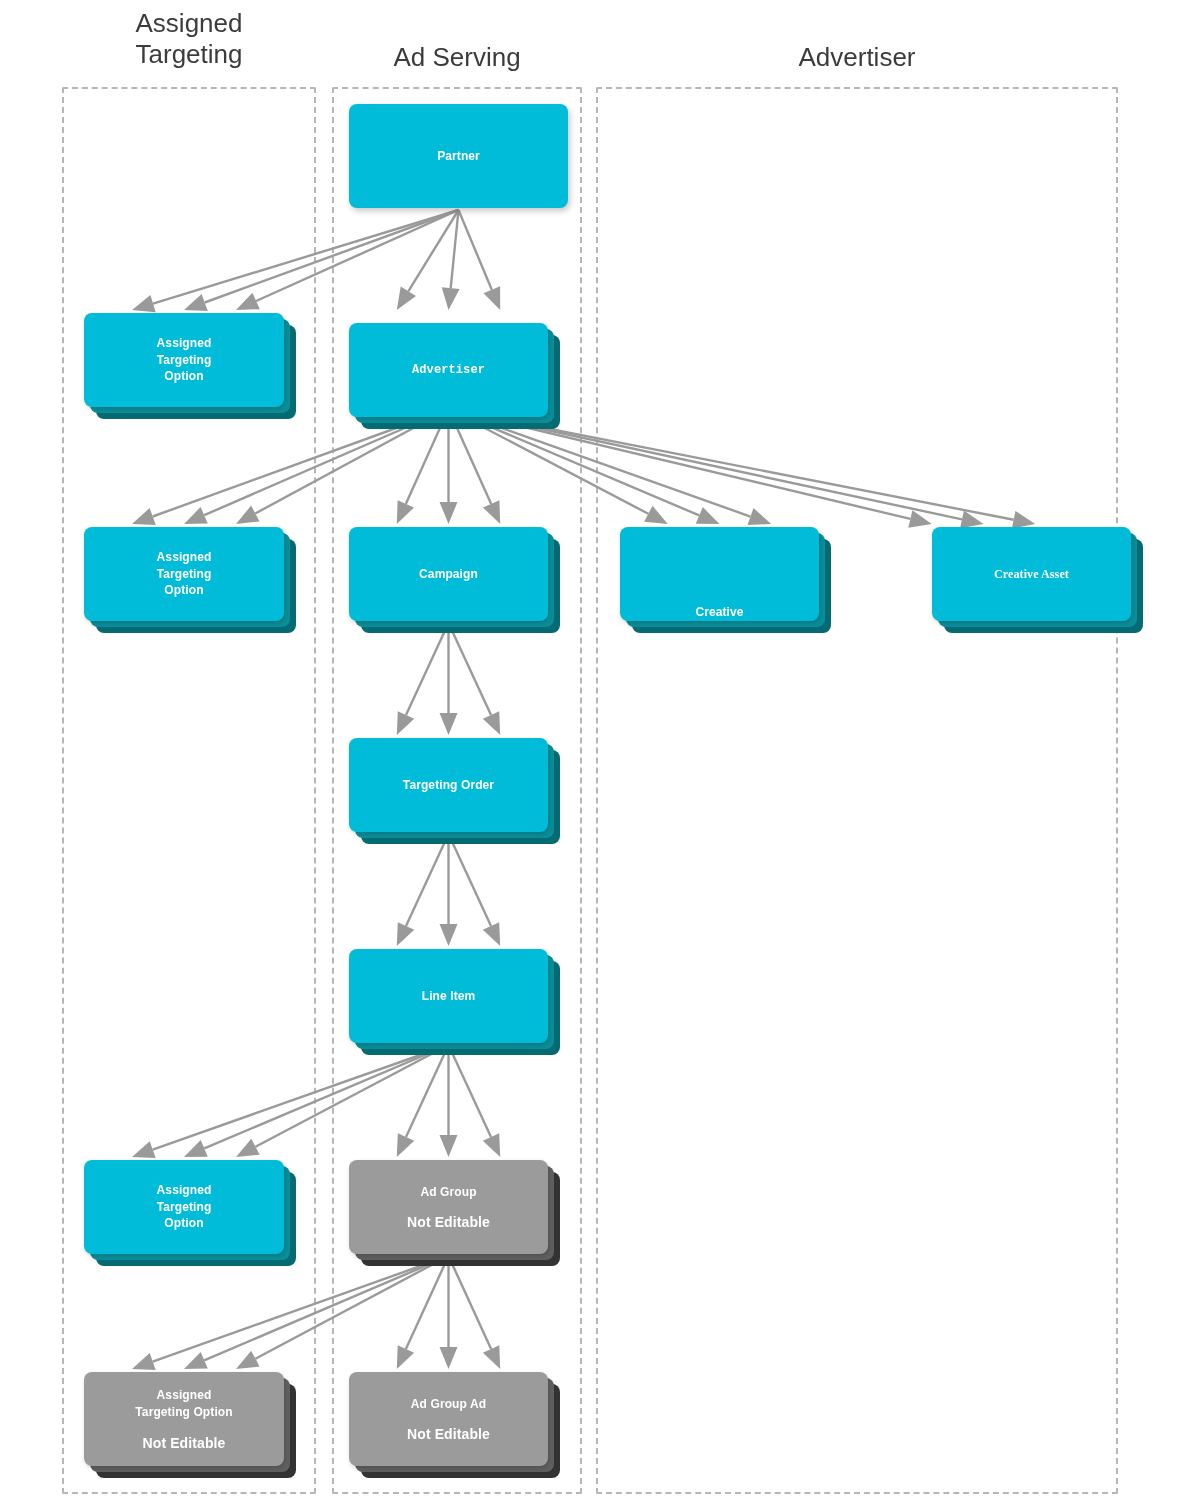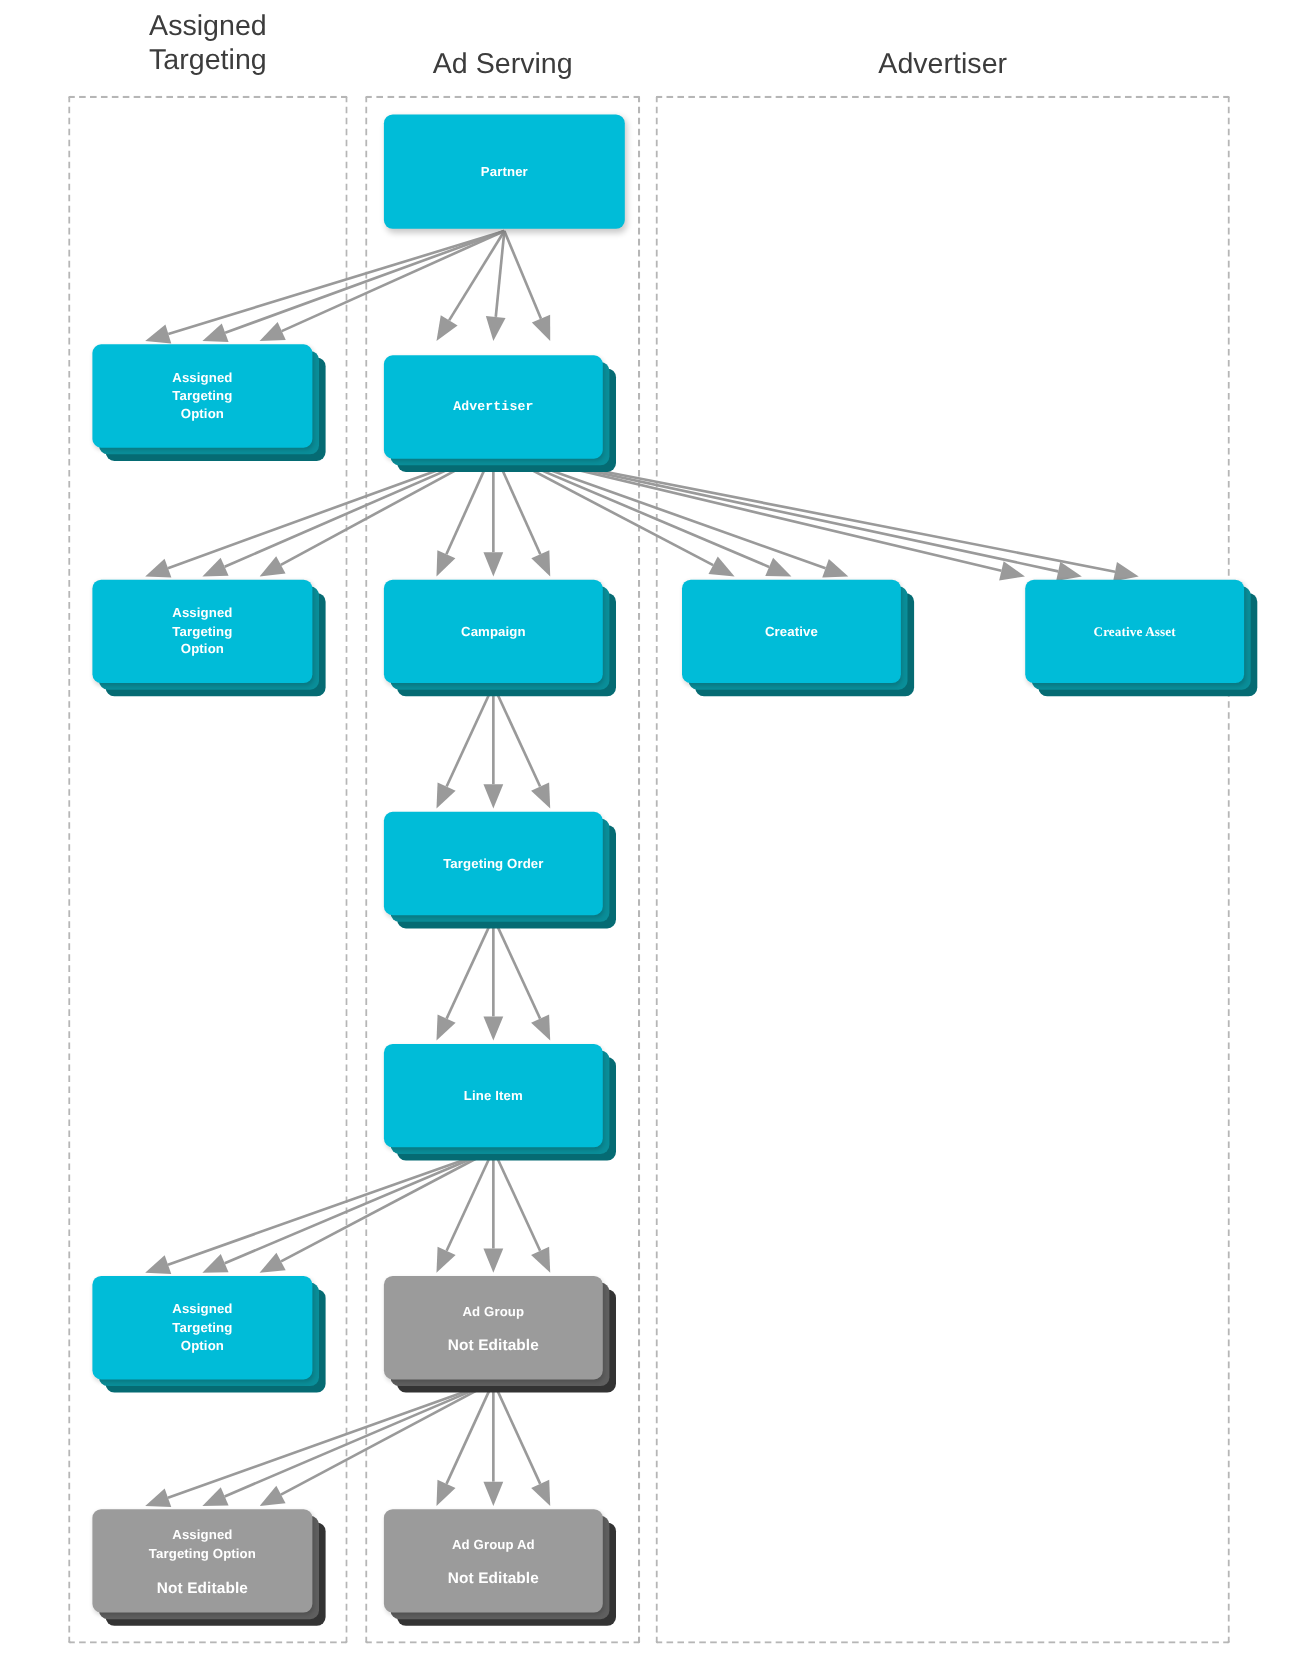--- a/index.html
+++ b/index.html
@@ -226,21 +226,21 @@
     <div class="card l1" style="width:199px; height:94px;"></div>
     <div class="label-wrap" style="width:199px; height:94px;">
       <div class="title">Campaign</div>
     </div>
   </div>
 
   <div class="node cyan" style="left:620px; top:527px; width:211px; height:106px;">
     <div class="card l3" style="width:199px; height:94px;"></div>
     <div class="card l2" style="width:199px; height:94px;"></div>
     <div class="card l1" style="width:199px; height:94px;"></div>
-    <div class="label-wrap" style="width:199px; height:94px;">
+    <div class="label-wrap" style="width:199px; height:94px;justify-content:flex-end;">
       <div class="title">Creative</div>
     </div>
   </div>
 
   <div class="node cyan" style="left:932px; top:527px; width:245px; height:106px;font-family:Liberation Serif, serif;">
     <div class="card l3" style="width:199px; height:94px;"></div>
     <div class="card l2" style="width:199px; height:94px;"></div>
     <div class="card l1" style="width:199px; height:94px;"></div>
     <div class="label-wrap" style="width:199px; height:94px;">
       <div class="title">Creative Asset</div>

